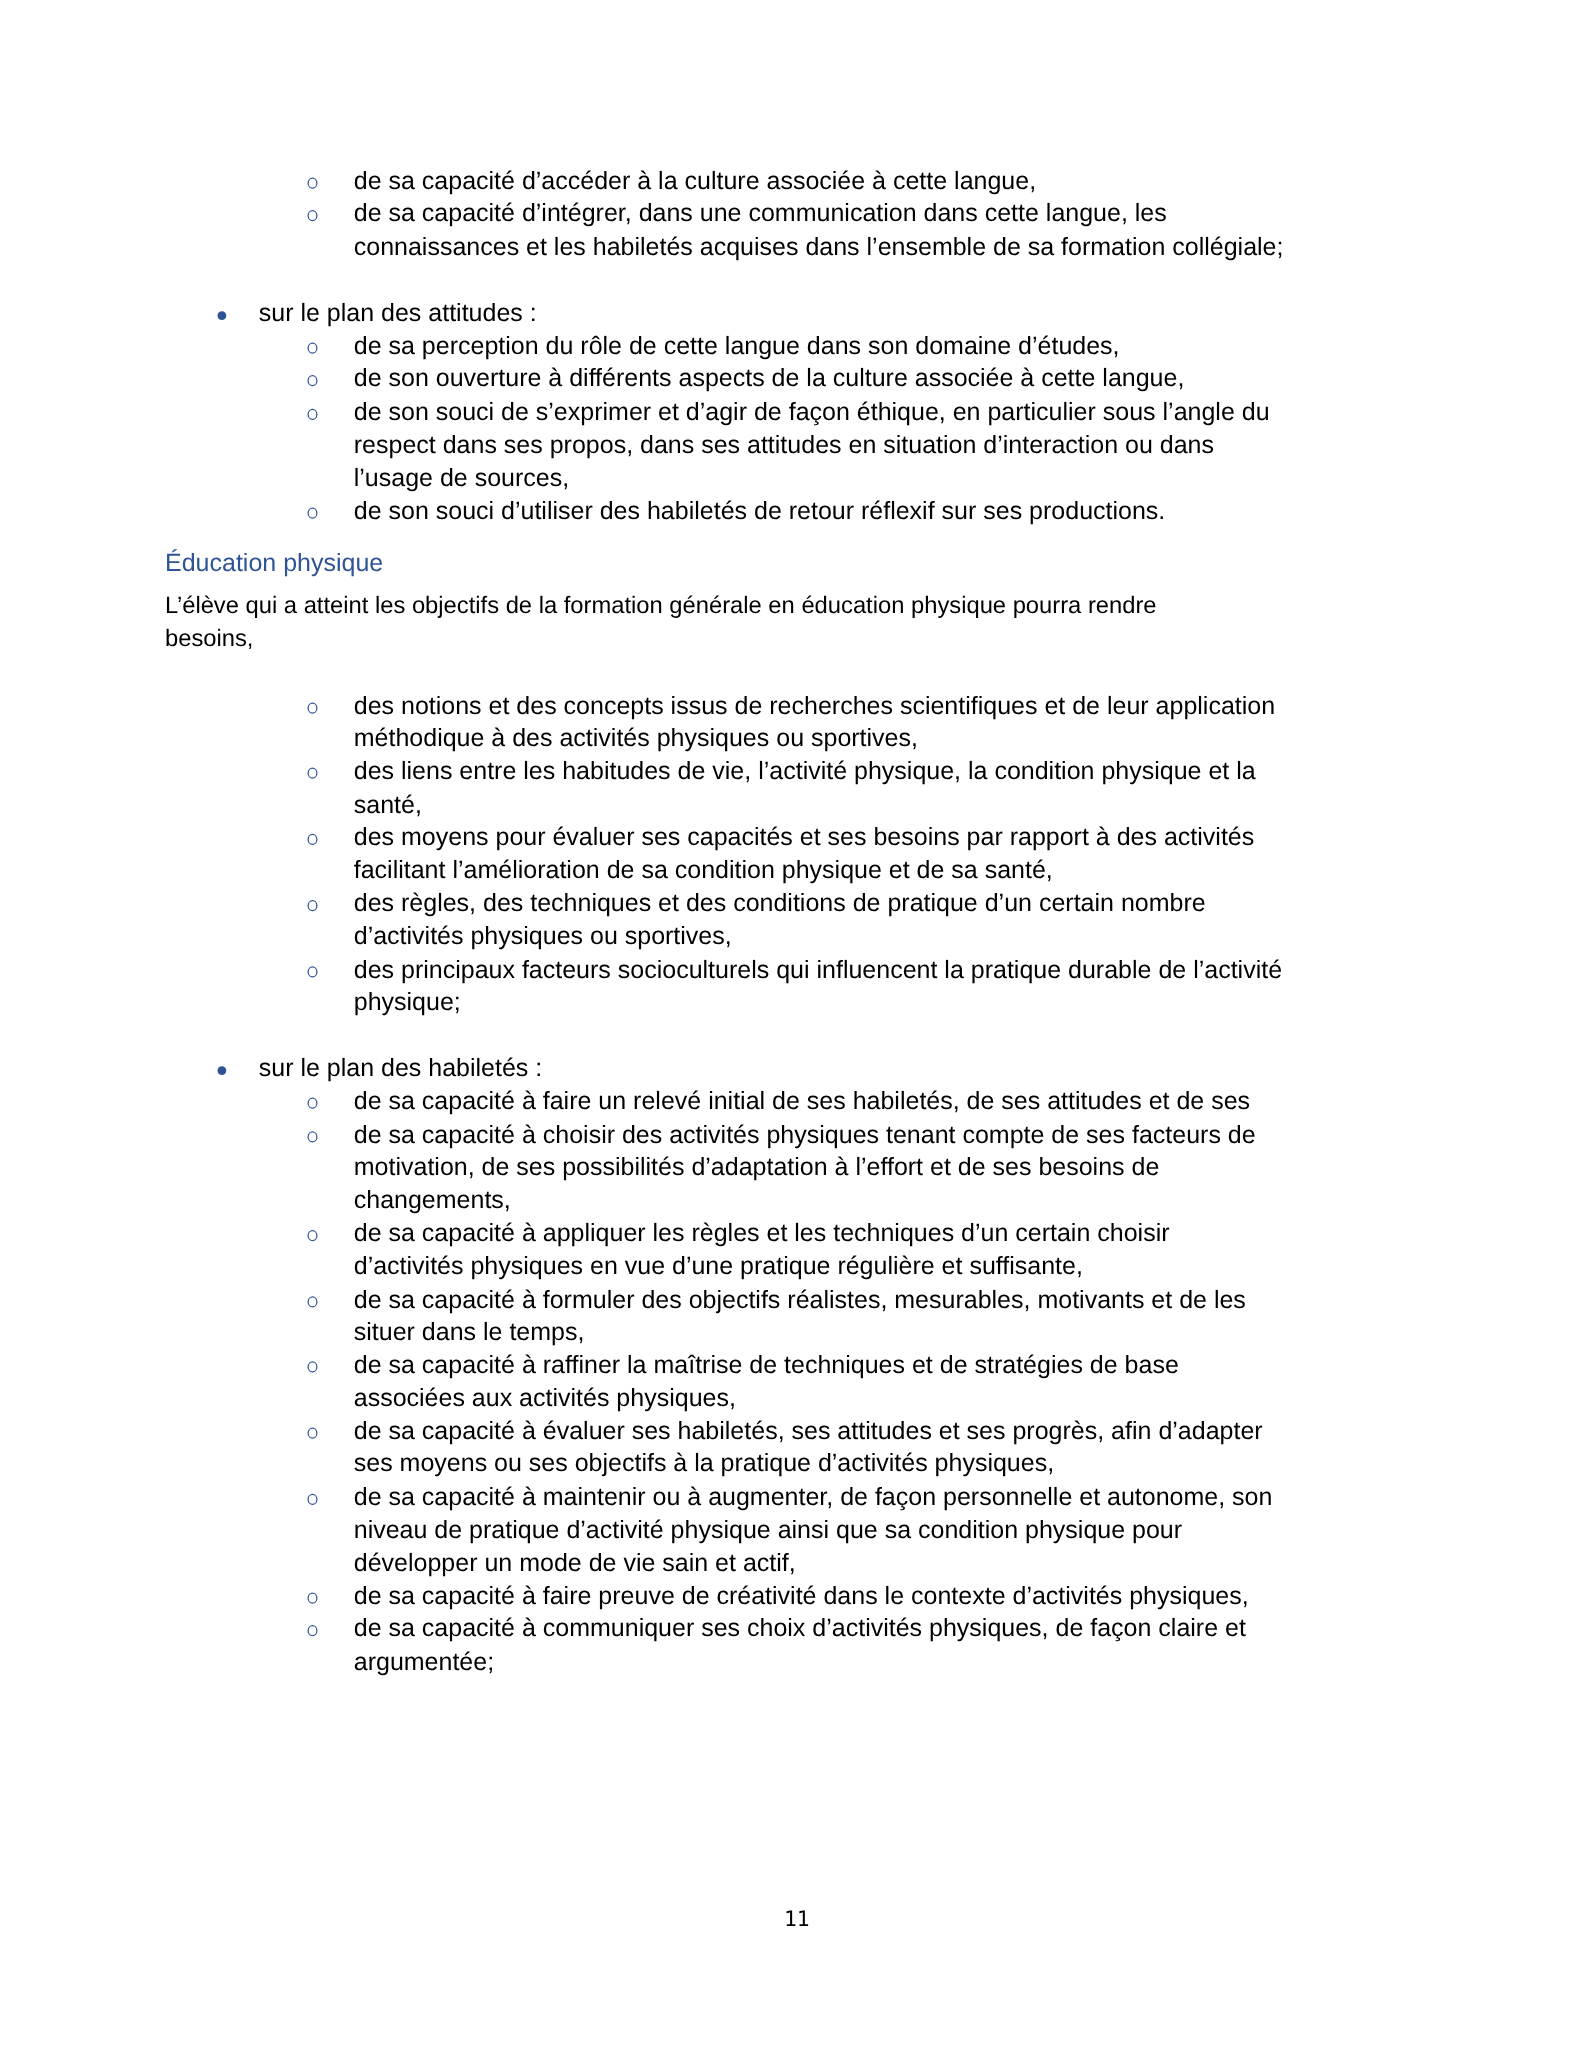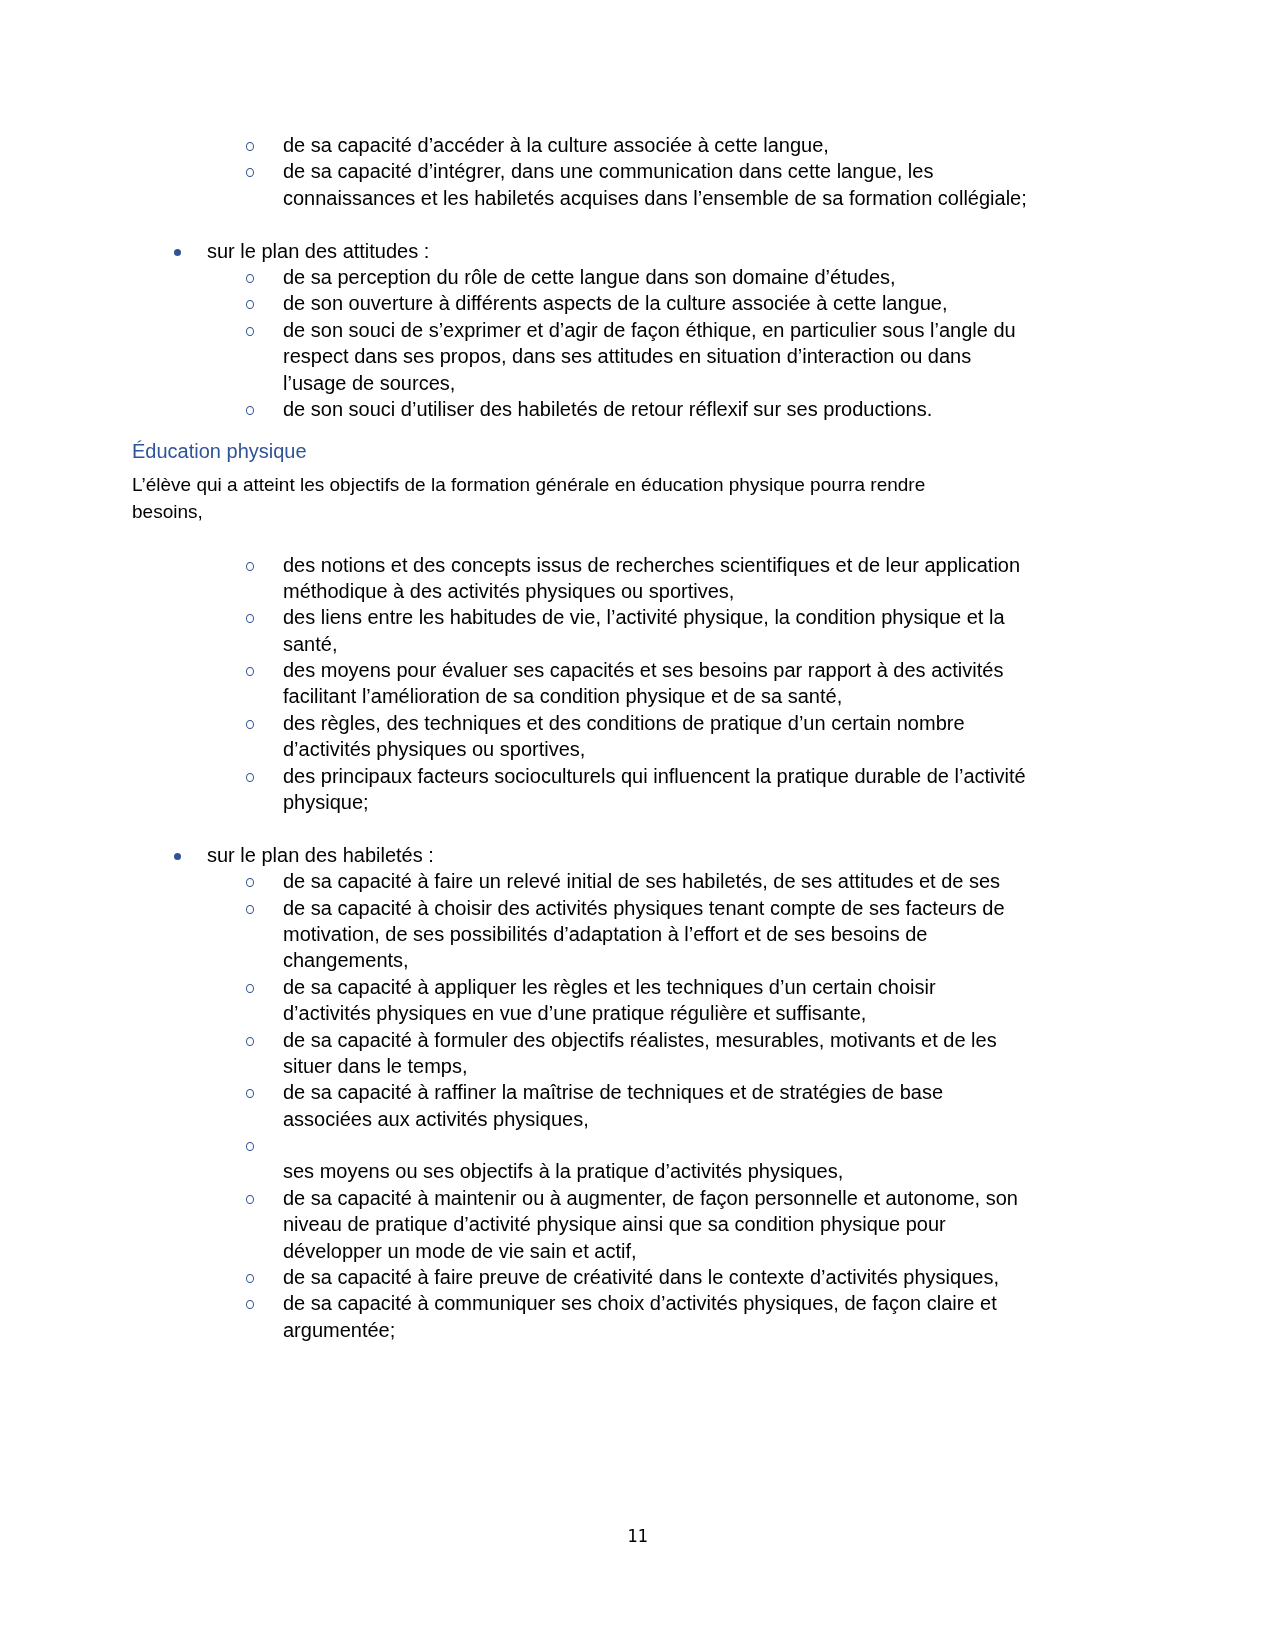--- a/index.html
+++ b/index.html
@@ -73,21 +73,21 @@
         <div class="line lvl2"><span class="b2"></span><span>de sa capacité à faire un relevé initial de ses habiletés, de ses attitudes et de ses</span></div>
         <div class="line lvl2"><span class="b2"></span><span>de sa capacité à choisir des activités physiques tenant compte de ses facteurs de</span></div>
         <div class="line cont"><span>motivation, de ses possibilités d’adaptation à l’effort et de ses besoins de</span></div>
         <div class="line cont"><span>changements,</span></div>
         <div class="line lvl2"><span class="b2"></span><span>de sa capacité à appliquer les règles et les techniques d’un certain choisir</span></div>
         <div class="line cont"><span>d’activités physiques en vue d’une pratique régulière et suffisante,</span></div>
         <div class="line lvl2"><span class="b2"></span><span>de sa capacité à formuler des objectifs réalistes, mesurables, motivants et de les</span></div>
         <div class="line cont"><span>situer dans le temps,</span></div>
         <div class="line lvl2"><span class="b2"></span><span>de sa capacité à raffiner la maîtrise de techniques et de stratégies de base</span></div>
         <div class="line cont"><span>associées aux activités physiques,</span></div>
-        <div class="line lvl2"><span class="b2"></span></div>
+        <div class="line lvl2"><span class="b2"></span><span>de sa capacité à évaluer ses habiletés, ses attitudes et ses progrès, afin d’adapter</span></div>
         <div class="line cont"><span>ses moyens ou ses objectifs à la pratique d’activités physiques,</span></div>
         <div class="line lvl2"><span class="b2"></span><span>de sa capacité à maintenir ou à augmenter, de façon personnelle et autonome, son</span></div>
         <div class="line cont"><span>niveau de pratique d’activité physique ainsi que sa condition physique pour</span></div>
         <div class="line cont"><span>développer un mode de vie sain et actif,</span></div>
         <div class="line lvl2"><span class="b2"></span><span>de sa capacité à faire preuve de créativité dans le contexte d’activités physiques,</span></div>
         <div class="line lvl2"><span class="b2"></span><span>de sa capacité à communiquer ses choix d’activités physiques, de façon claire et</span></div>
         <div class="line cont"><span>argumentée;</span></div>
       </div>
   </div>
 

